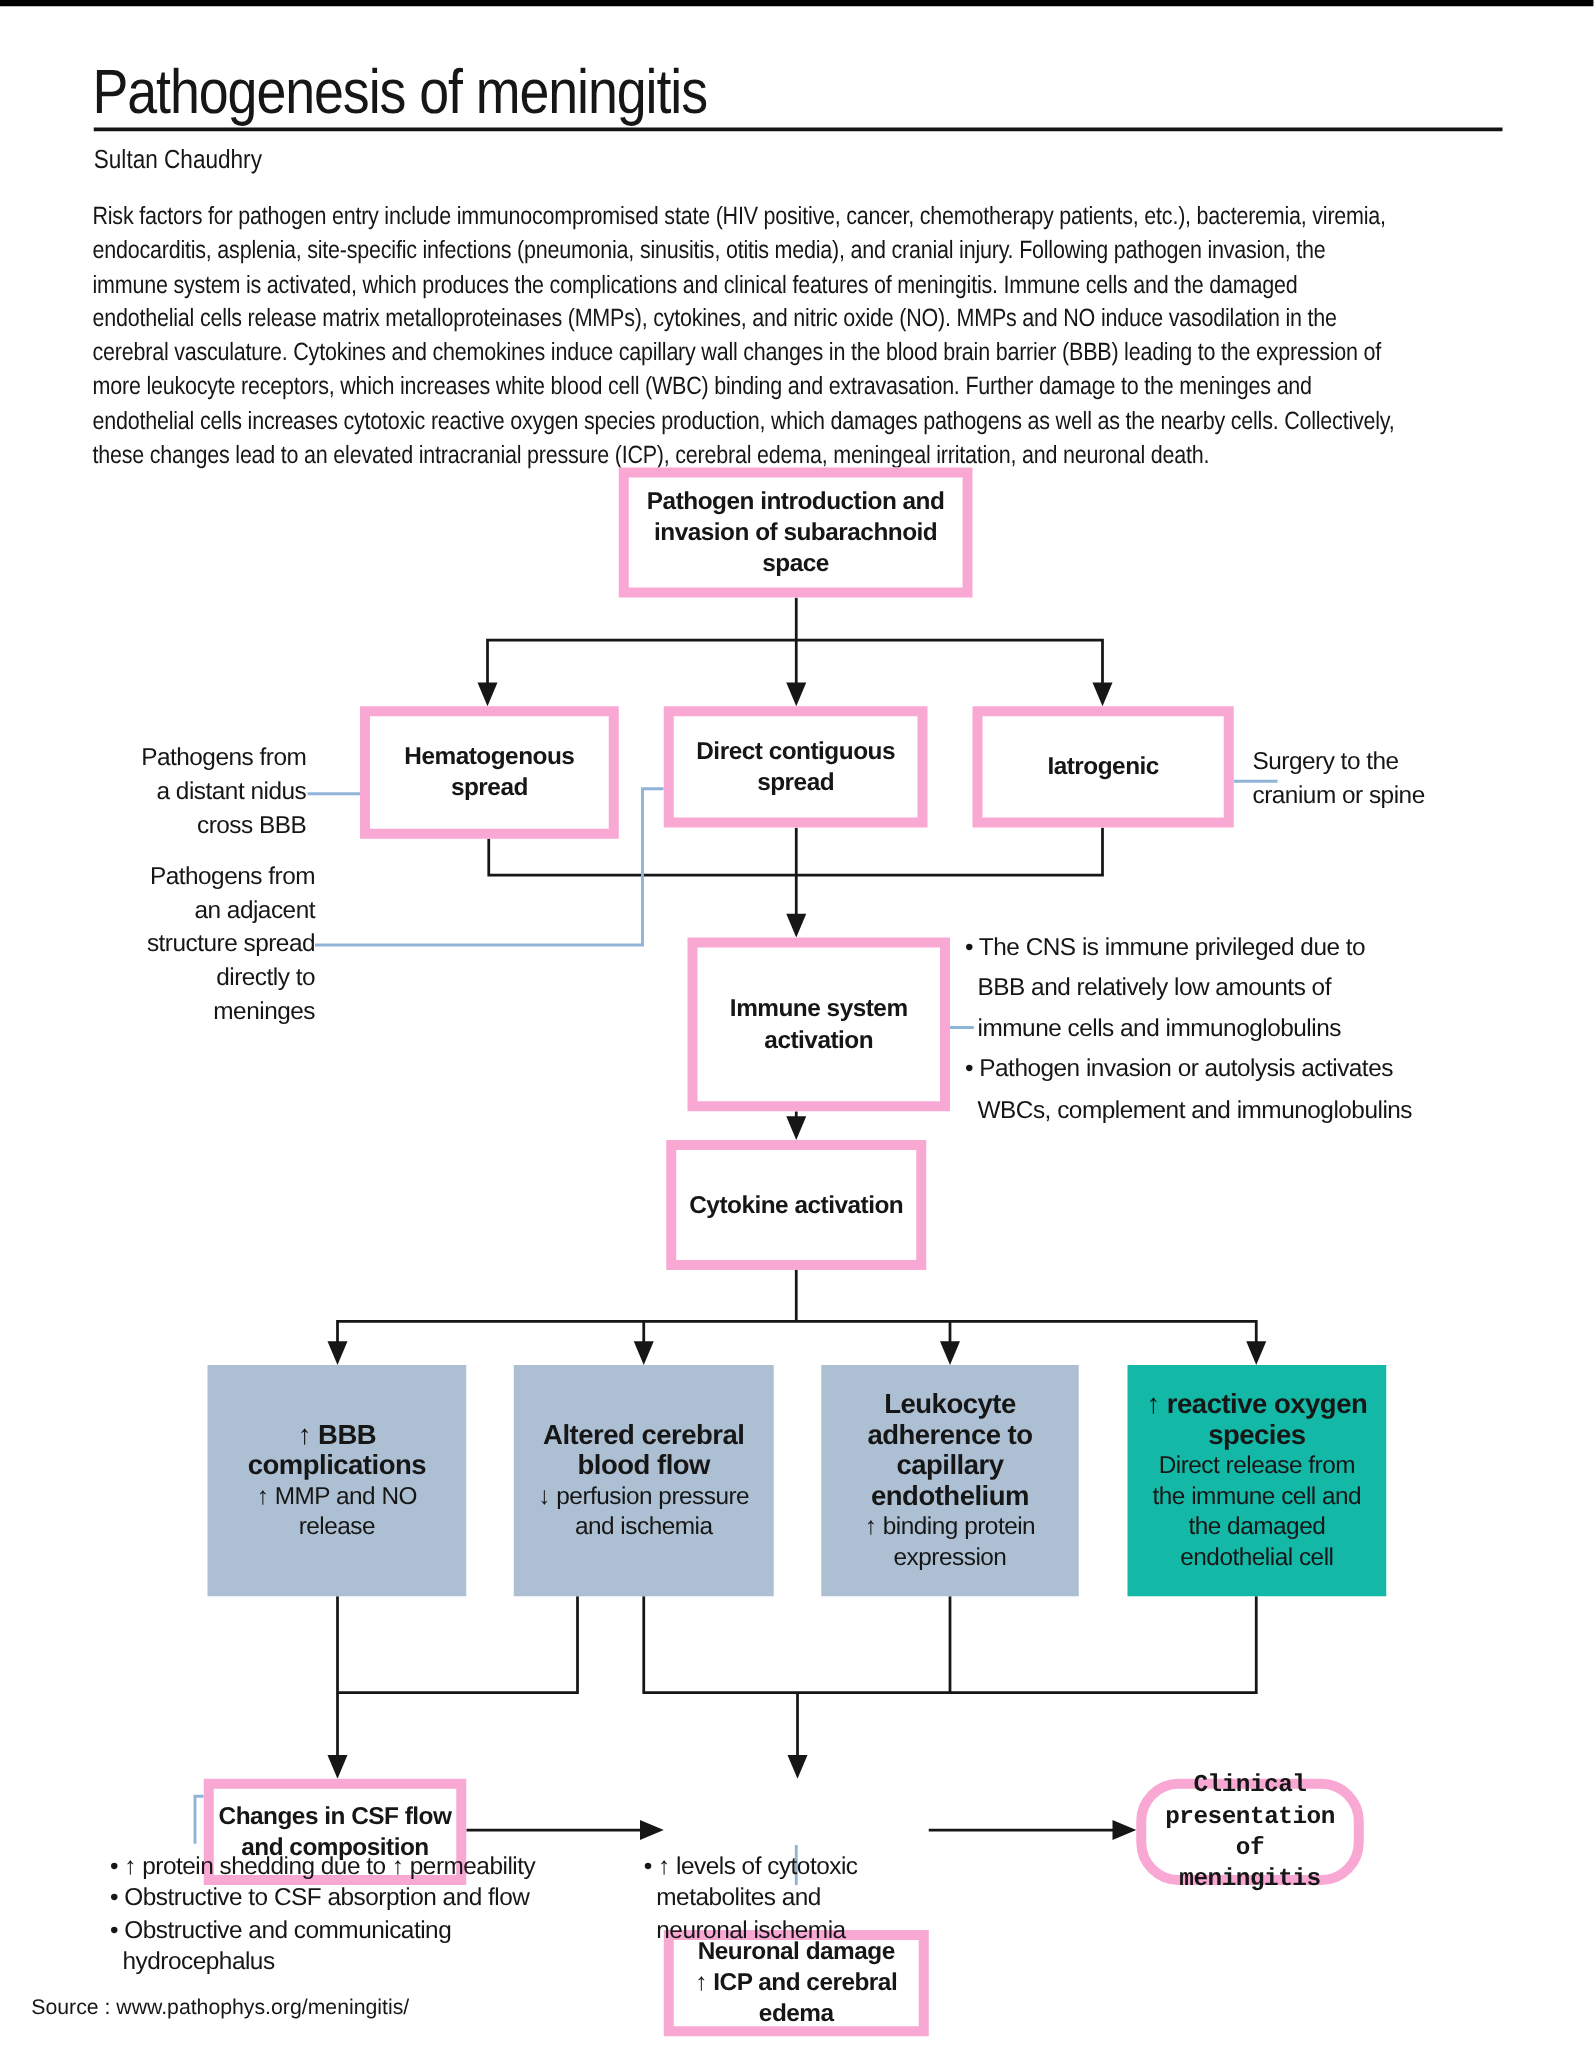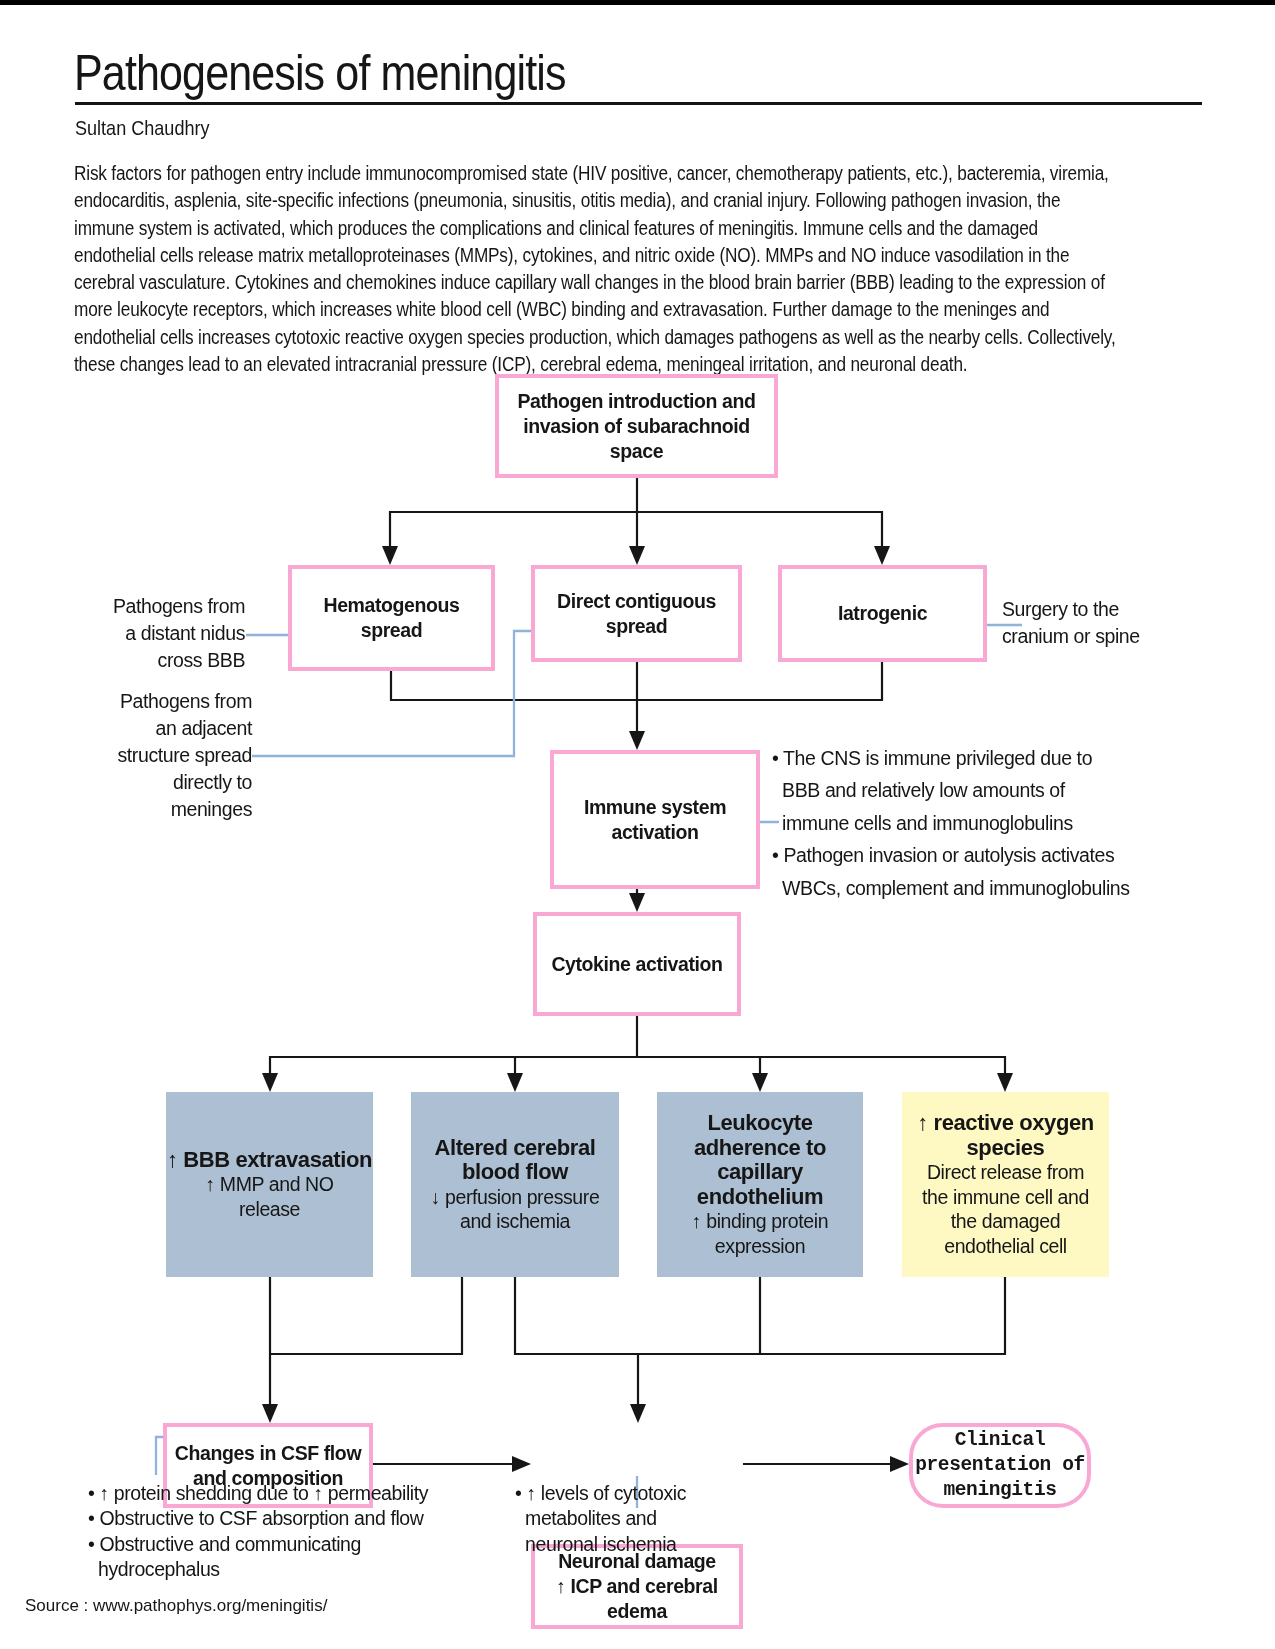--- a/index.html
+++ b/index.html
@@ -6,21 +6,21 @@
   .page{position:relative;width:1275px;height:1649px;background:#fff;overflow:hidden;
         font-family:"Liberation Sans","DejaVu Sans",sans-serif;color:#161616;}
   .top-bar{position:absolute;left:0;top:0;width:1275px;height:5px;background:#000;}
   .abs{position:absolute;}
   .condensed{transform:scaleX(0.86);transform-origin:0 0;}
   .title{left:74px;top:44px;font-size:50px;letter-spacing:-1px;white-space:nowrap;}
   .rule{left:75px;top:102px;width:1127px;height:3px;background:#141414;}
   .author{left:75px;top:116px;font-size:21px;white-space:nowrap;}
   .intro{left:74px;top:160px;width:1255px;font-size:20px;line-height:27.3px;
          letter-spacing:-0.2px;white-space:pre-line;}
-  .node{position:absolute;box-sizing:border-box;border:4px solid #f9a8d4;background:#fff;
+  .node{position:absolute;box-sizing:border-box;border:8px solid #f9a8d4;background:#fff;
         display:flex;align-items:center;justify-content:center;text-align:center;}
   .node .txt{font-weight:bold;font-size:19.5px;line-height:25px;letter-spacing:-0.4px;
         white-space:pre-line;}
   .hl{position:absolute;box-sizing:border-box;border:none;display:flex;flex-direction:column;
       align-items:center;justify-content:center;text-align:center;}
   .hl .t{font-weight:bold;font-size:22px;line-height:24.5px;letter-spacing:-0.4px;white-space:pre-line;}
   .hl .d{font-weight:normal;font-size:19.5px;line-height:24.5px;letter-spacing:-0.4px;white-space:pre-line;}
   .rounded{border-radius:34px;font-family:Liberation Mono, monospace;}
   .lbl{position:absolute;font-size:19.5px;line-height:27px;letter-spacing:-0.4px;white-space:pre-line;}
   .lbl.right{text-align:right;}
@@ -117,39 +117,39 @@
   <div class="node" style="left:550px;top:750px;width:210px;height:139px;">
     <span class="txt">Immune system
 activation</span>
   </div>
 
   <div class="node" style="left:533px;top:912px;width:208px;height:104px;">
     <span class="txt">Cytokine activation</span>
   </div>
 
   <div class="hl" style="left:166px;top:1092px;width:207px;height:185px;background:#adc0d3;">
-    <span class="t">↑ BBB extravasation</span>
+    <span class="t">↑ BBB complications</span>
     <span class="d">↑ MMP and NO
 release</span>
   </div>
   <div class="hl" style="left:411px;top:1092px;width:208px;height:185px;background:#adc0d3;">
     <span class="t">Altered cerebral
 blood flow</span>
     <span class="d">↓ perfusion pressure
 and ischemia</span>
   </div>
   <div class="hl" style="left:657px;top:1092px;width:206px;height:185px;background:#adc0d3;">
     <span class="t">Leukocyte
 adherence to
 capillary
 endothelium</span>
     <span class="d">↑ binding protein
 expression</span>
   </div>
-  <div class="hl" style="left:902px;top:1092px;width:207px;height:185px;background:#fef9c3;">
+  <div class="hl" style="left:902px;top:1092px;width:207px;height:185px;background:#14b8a6;">
     <span class="t">↑ reactive oxygen
 species</span>
     <span class="d">Direct release from
 the immune cell and
 the damaged
 endothelial cell</span>
   </div>
 
   <div class="node" style="left:163px;top:1423px;width:210px;height:85px;">
     <span class="txt">Changes in CSF flow

